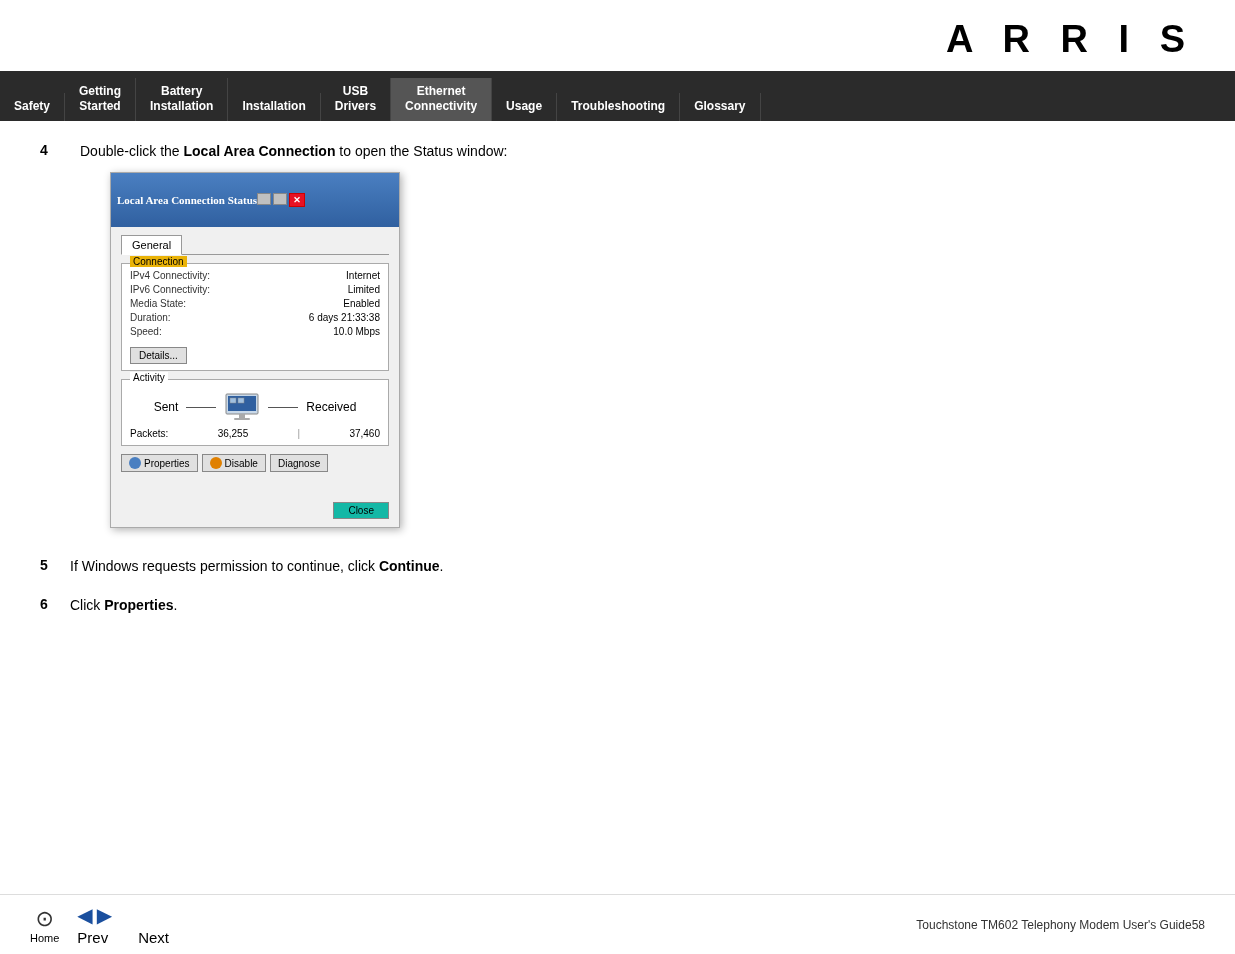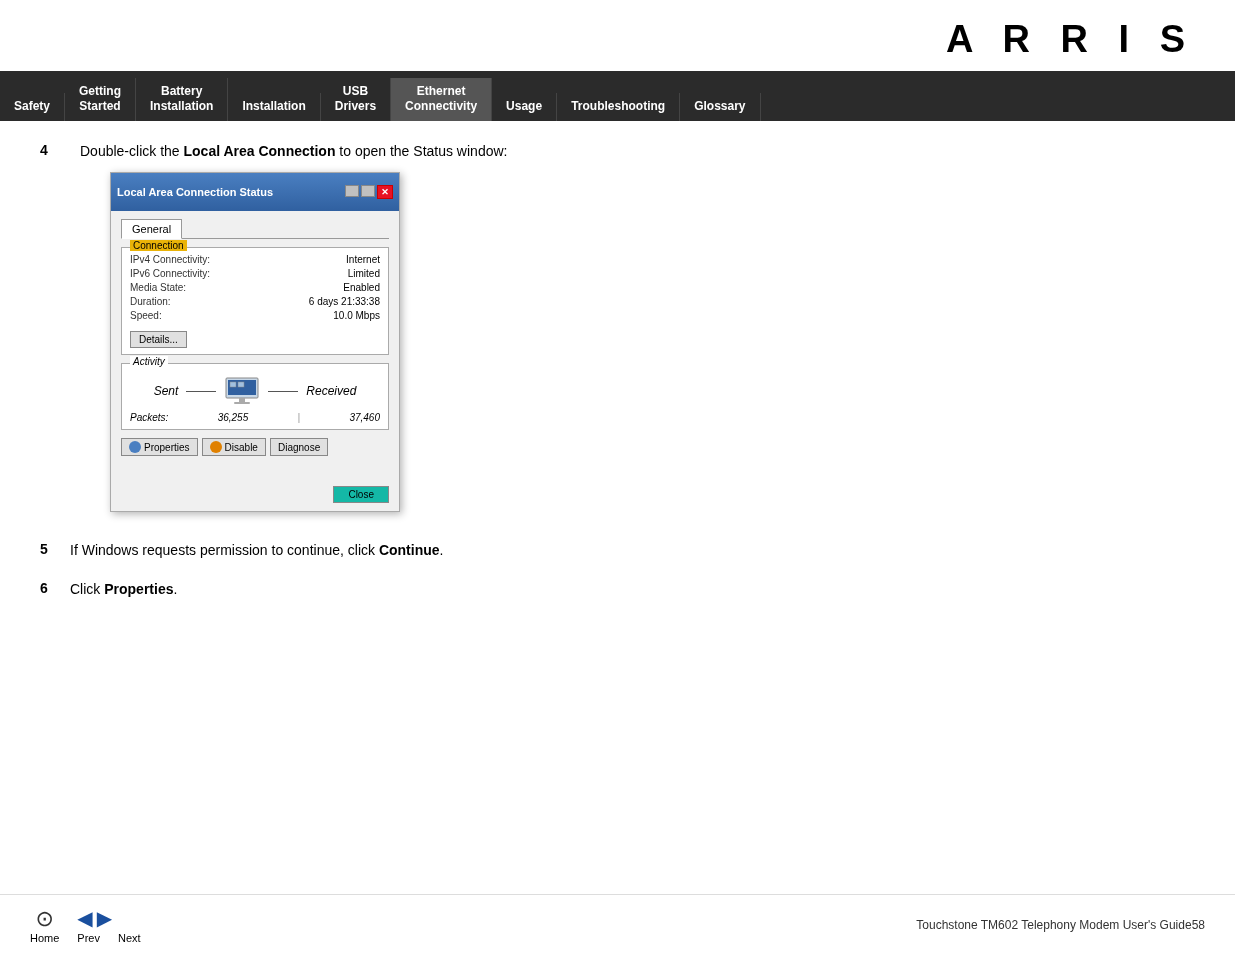--- a/index.html
+++ b/index.html
@@ -90,26 +90,27 @@
       width: 290px;
       border: 1px solid #aaa;
       background: #f0f0f0;
       box-shadow: 2px 2px 8px rgba(0,0,0,0.3);
       font-family: 'Segoe UI', Arial, sans-serif;
       font-size: 11px;
     }
     .win-title-bar {
       background: linear-gradient(to bottom, #4a7fc1, #3060a0);
       color: #fff;
-      padding: 12px 6px;
-      display: flex;
-      align-items: center;
-      justify-content: space-between;
+      padding: 20px 6px;
+      display: flex;
+      align-items: center;
+      justify-content: flex-start;
       font-size: 11px;
       font-weight: bold;
+      font-family: Liberation Serif, serif;
     }
     .win-title-controls {
       display: flex;
       gap: 2px;
     }
     .win-title-btn {
       width: 16px;
       height: 14px;
       background: #c0c0c0;
       border: 1px solid #888;
@@ -179,21 +180,20 @@
       border: 1px solid #888;
       background: #e0e0e0;
       cursor: pointer;
     }
     .activity-area {
       border: 1px solid #aaa;
       padding: 6px 8px;
       position: relative;
       background: #fff;
       margin-bottom: 8px;
-      font-style: italic;
     }
     .activity-label {
       position: absolute;
       top: -8px;
       left: 8px;
       background: #fff;
       padding: 0 3px;
       font-size: 10px;
     }
     .activity-icons {
@@ -310,22 +310,22 @@
       display: flex;
       gap: 4px;
     }
     .arrow-btn {
       font-size: 20px;
       cursor: pointer;
       color: #1a4f9e;
     }
     .arrow-label {
       display: flex;
-      gap: 18px;
-      font-size: 11px;
+      gap: 30px;
+      font-size: 15px;
       margin-top: 2px;
     }
     .footer-center {
       flex: 1;
       text-align: right;
       font-size: 12px;
       color: #333;
     }
     .footer-page {
       font-size: 12px;

